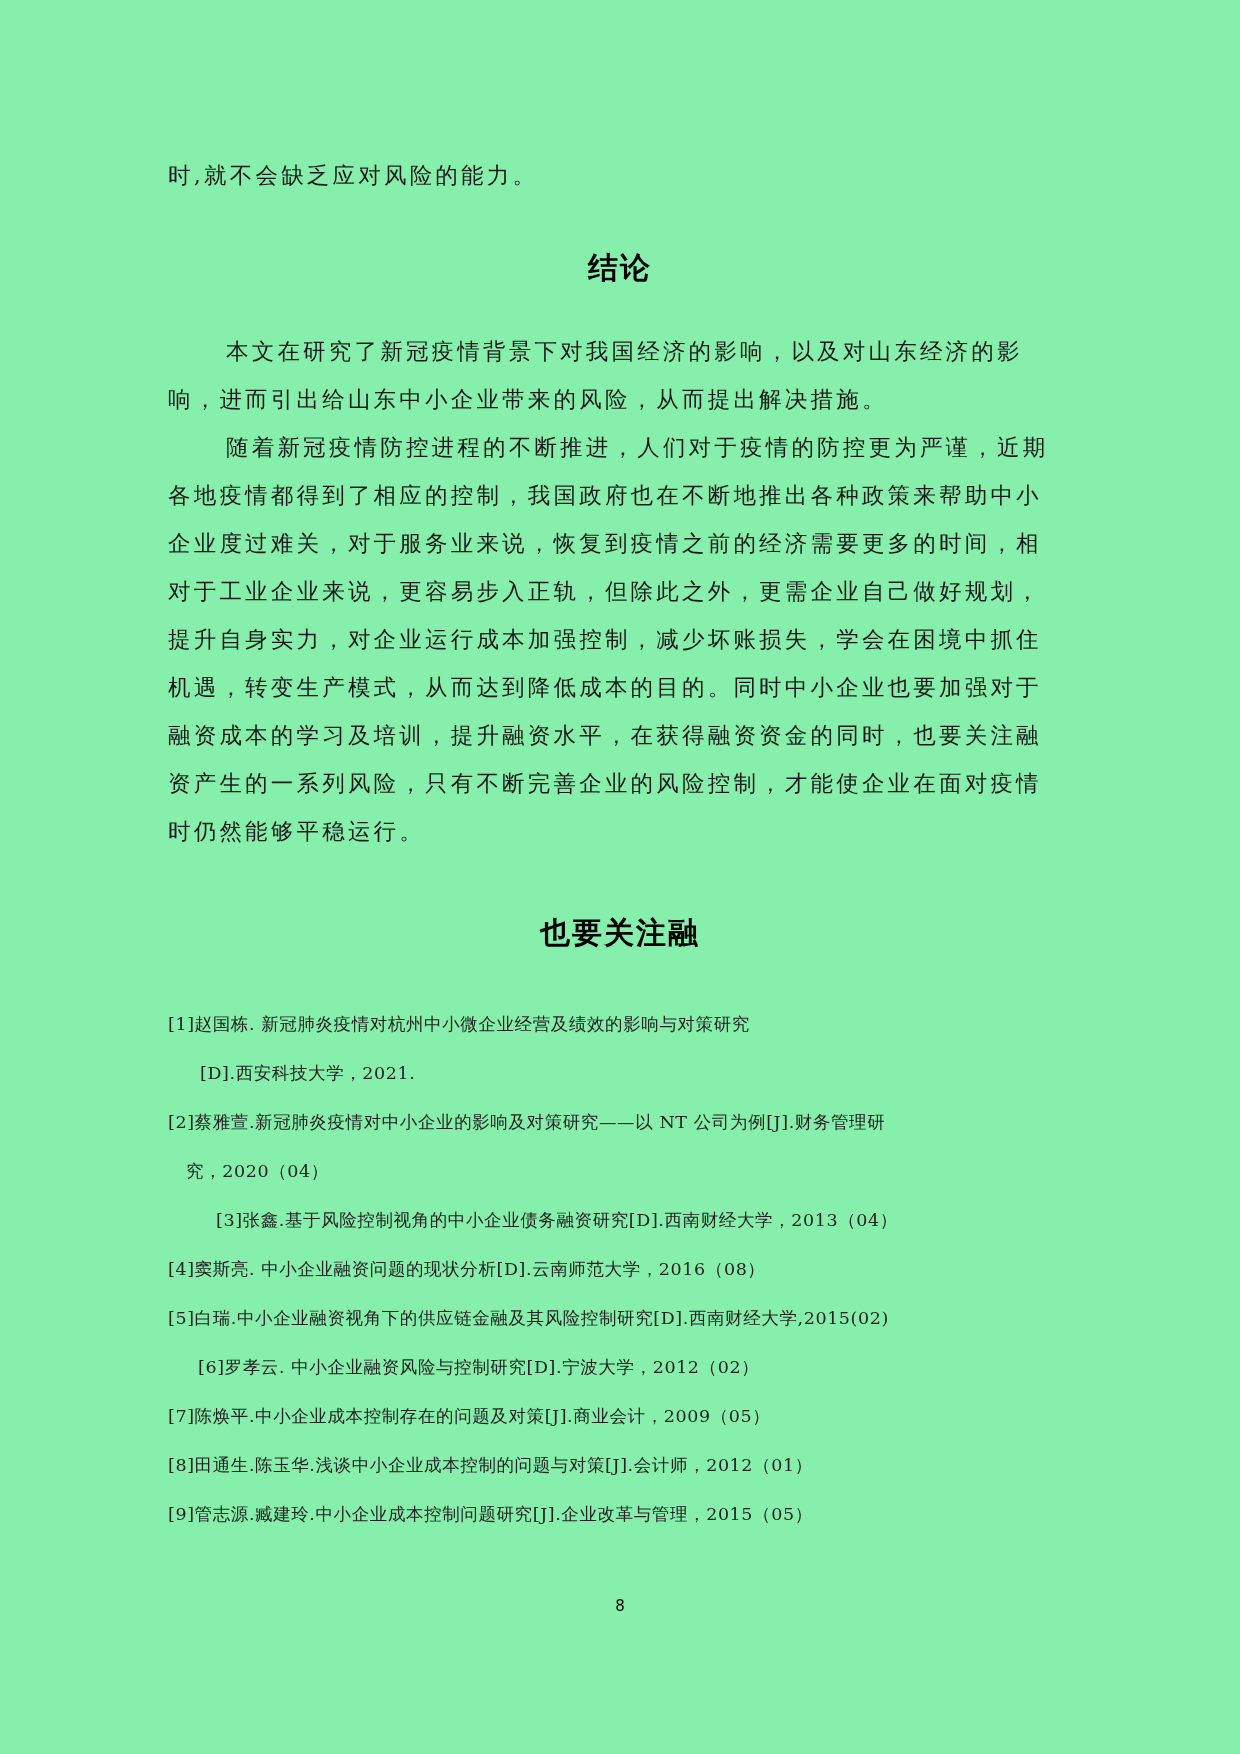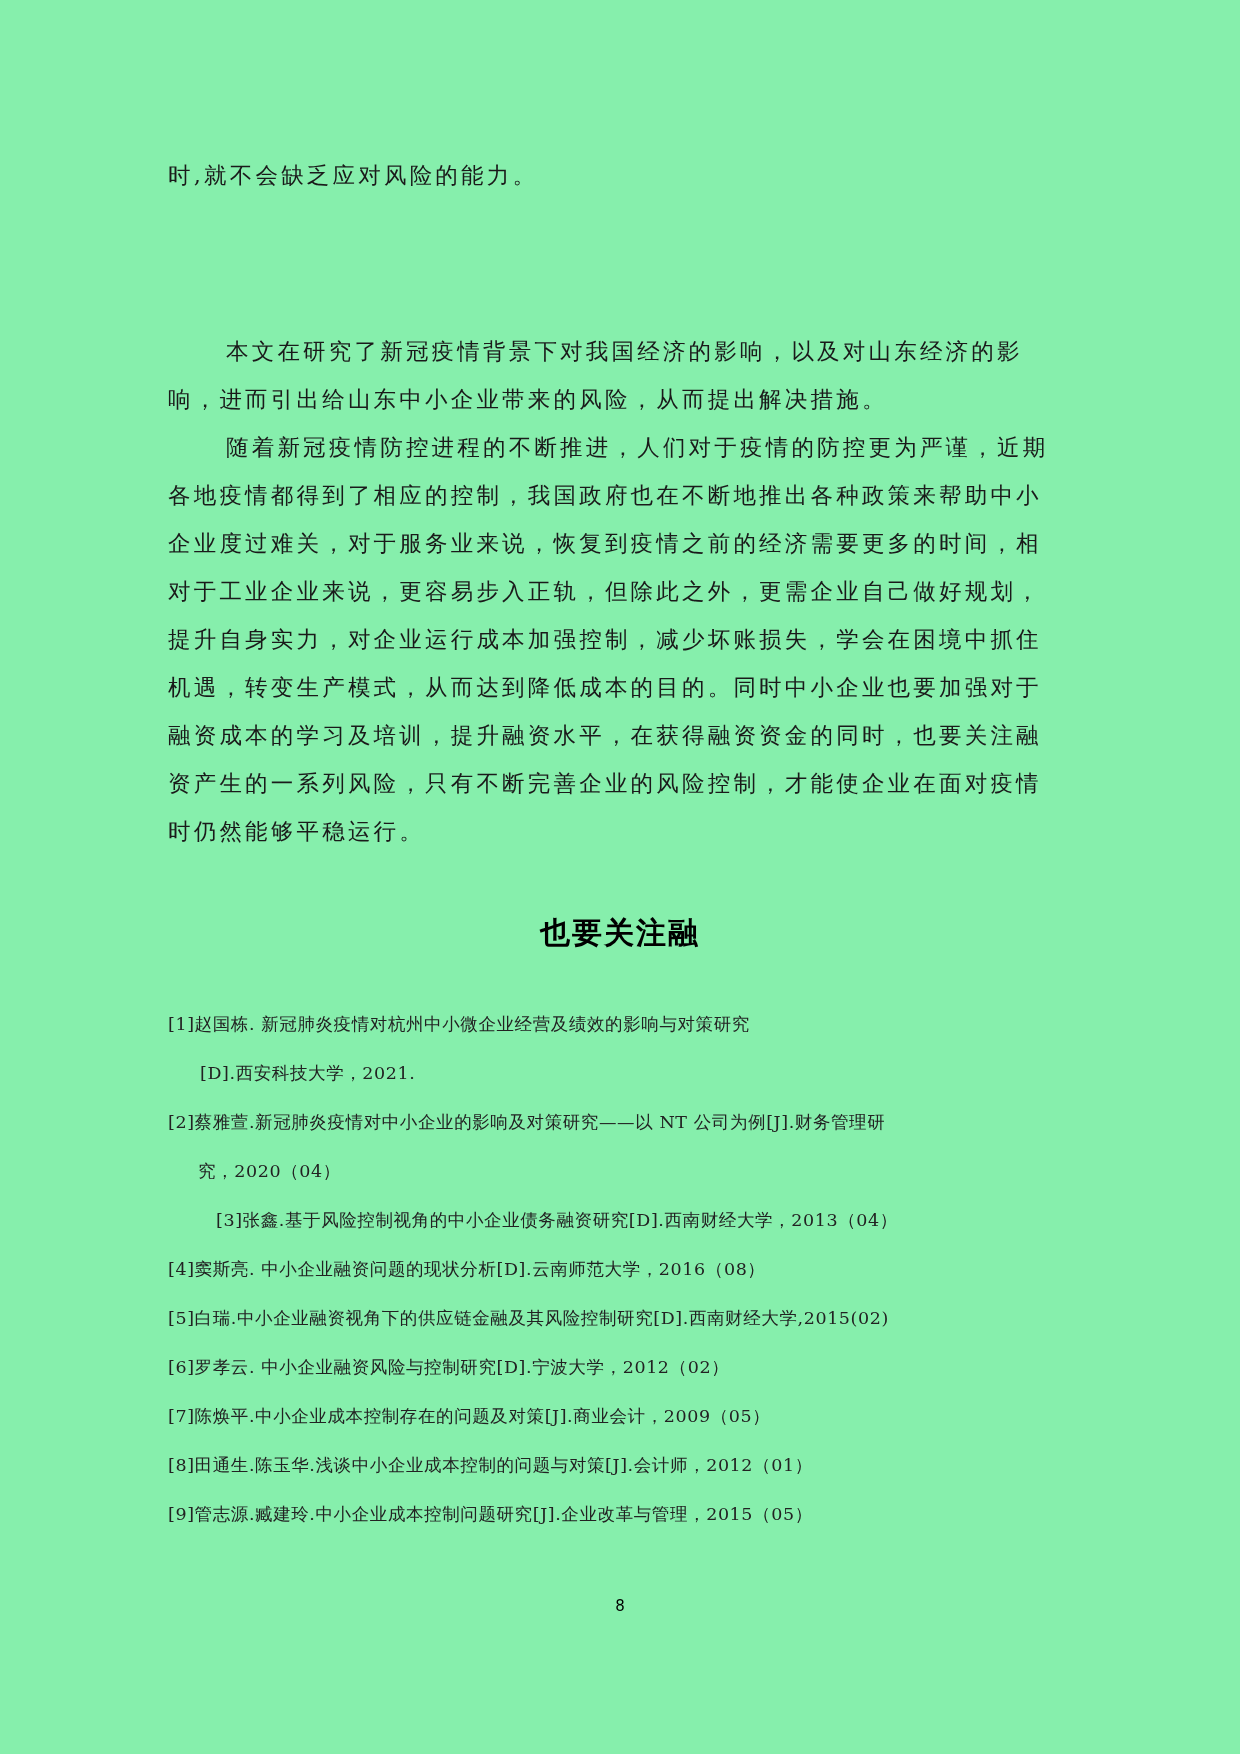--- a/index.html
+++ b/index.html
@@ -44,39 +44,40 @@
     .ref {
       position: absolute;
       left: 168px;
       font-family: "DejaVu Serif", serif;
       font-size: 17.5px;
       letter-spacing: 0.6px;
       white-space: nowrap;
       color: #222222;
     }
     .ref-cont { left: 200px; }
-    .ref-cont2 { left: 198px; text-align: center; }
+    .ref-cont2 { left: 186px; text-align: center; }
     .page-number {
       position: absolute;
       left: 0;
       width: 1240px;
       top: 1597px;
       text-align: center;
       font-family: "DejaVu Sans", sans-serif;
       font-size: 15px;
       color: #000000;
     }
   </style>
 </head>
 <body>
 
 <div class="page">
 
   <div class="line body-line" style="top:160px;">时,就不会缺乏应对风险的能力。</div>
 
+  <div class="heading" style="top:248px;">结论</div>
 
   <div>
     <div class="line body-line indent" style="top:336px;">本文在研究了新冠疫情背景下对我国经济的影响，以及对山东经济的影</div>
     <div class="line body-line" style="top:384px;">响，进而引出给山东中小企业带来的风险，从而提出解决措施。</div>
     <div class="line body-line indent" style="top:432px;">随着新冠疫情防控进程的不断推进，人们对于疫情的防控更为严谨，近期</div>
     <div class="line body-line" style="top:480px;">各地疫情都得到了相应的控制，我国政府也在不断地推出各种政策来帮助中小</div>
     <div class="line body-line" style="top:528px;">企业度过难关，对于服务业来说，恢复到疫情之前的经济需要更多的时间，相</div>
     <div class="line body-line" style="top:576px;">对于工业企业来说，更容易步入正轨，但除此之外，更需企业自己做好规划，</div>
     <div class="line body-line" style="top:624px;">提升自身实力，对企业运行成本加强控制，减少坏账损失，学会在困境中抓住</div>
     <div class="line body-line" style="top:672px;">机遇，转变生产模式，从而达到降低成本的目的。同时中小企业也要加强对于</div>
@@ -88,21 +89,21 @@
   <div class="heading" style="top:913px;">也要关注融</div>
 
   <div>
     <div class="ref" style="top:1012px;">[1]赵国栋. 新冠肺炎疫情对杭州中小微企业经营及绩效的影响与对策研究</div>
     <div class="ref ref-cont" style="top:1061px;">[D].西安科技大学，2021.</div>
     <div class="ref" style="top:1110px;">[2]蔡雅萱.新冠肺炎疫情对中小企业的影响及对策研究——以 NT 公司为例[J].财务管理研</div>
     <div class="ref ref-cont2" style="top:1159px;">究，2020（04）</div>
     <div class="ref" style="top:1208px;margin-left:48px;">[3]张鑫.基于风险控制视角的中小企业债务融资研究[D].西南财经大学，2013（04）</div>
     <div class="ref" style="top:1257px;">[4]窦斯亮. 中小企业融资问题的现状分析[D].云南师范大学，2016（08）</div>
     <div class="ref" style="top:1306px;">[5]白瑞.中小企业融资视角下的供应链金融及其风险控制研究[D].西南财经大学,2015(02)</div>
-    <div class="ref" style="top:1355px;">[6]罗孝云. 中小企业融资风险与控制研究[D].宁波大学，2012（02）</div>
+    <div class="ref" style="top:1355px;margin-left:30px;">[6]罗孝云. 中小企业融资风险与控制研究[D].宁波大学，2012（02）</div>
     <div class="ref" style="top:1404px;">[7]陈焕平.中小企业成本控制存在的问题及对策[J].商业会计，2009（05）</div>
     <div class="ref" style="top:1453px;">[8]田通生.陈玉华.浅谈中小企业成本控制的问题与对策[J].会计师，2012（01）</div>
     <div class="ref" style="top:1502px;">[9]管志源.臧建玲.中小企业成本控制问题研究[J].企业改革与管理，2015（05）</div>
   </div>
 
   <div class="page-number">8</div>
 
 </div>
 
 </body></html>

